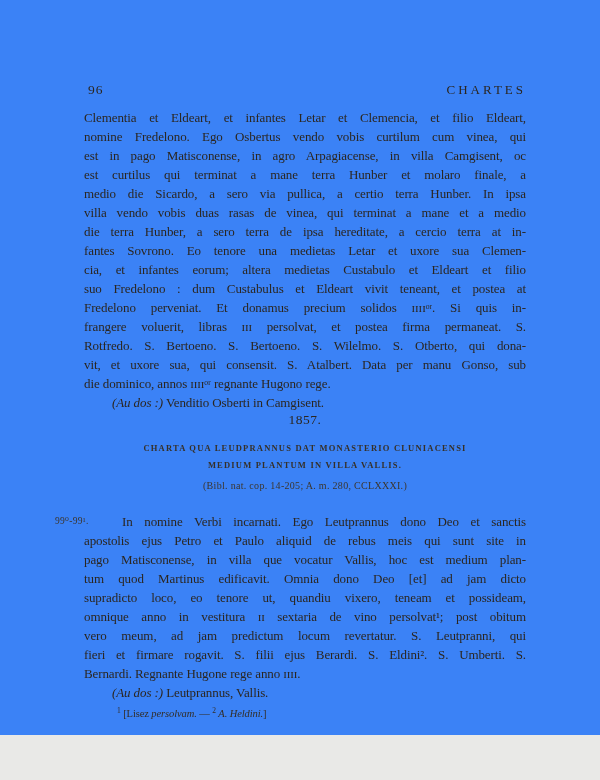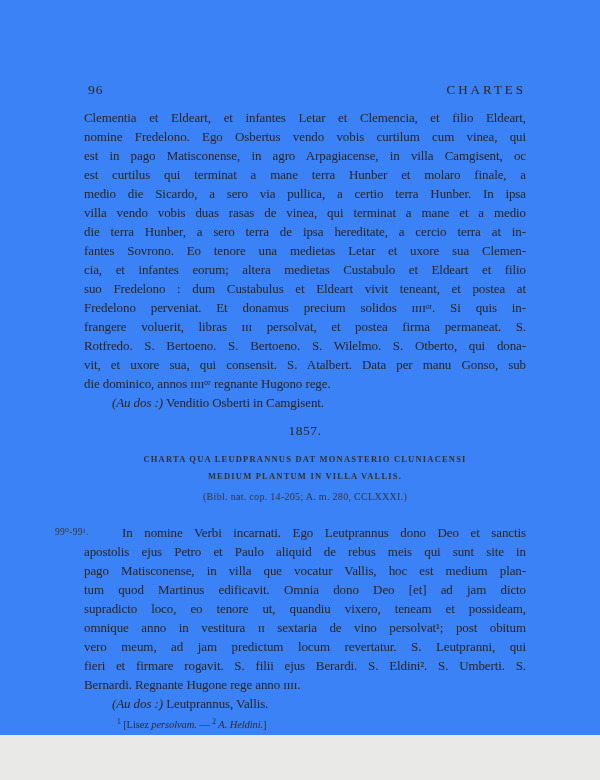--- a/index.html
+++ b/index.html
@@ -61,21 +61,20 @@
   .au-dos {
     line-height: 19px;
     padding-left: 28px;
   }
   .au-dos .label {
     font-style: italic;
     margin-top: 24px;
   }
   
   .charter-number {
-    margin-top: 11px;
     text-align: center;
     font-size: 13.5px;
     letter-spacing: 0.5px;
   }
   .charter-title {
     margin-top: 12px;
     text-align: center;
     font-size: 8.5px;
     font-weight: bold;
     letter-spacing: 1.2px;

